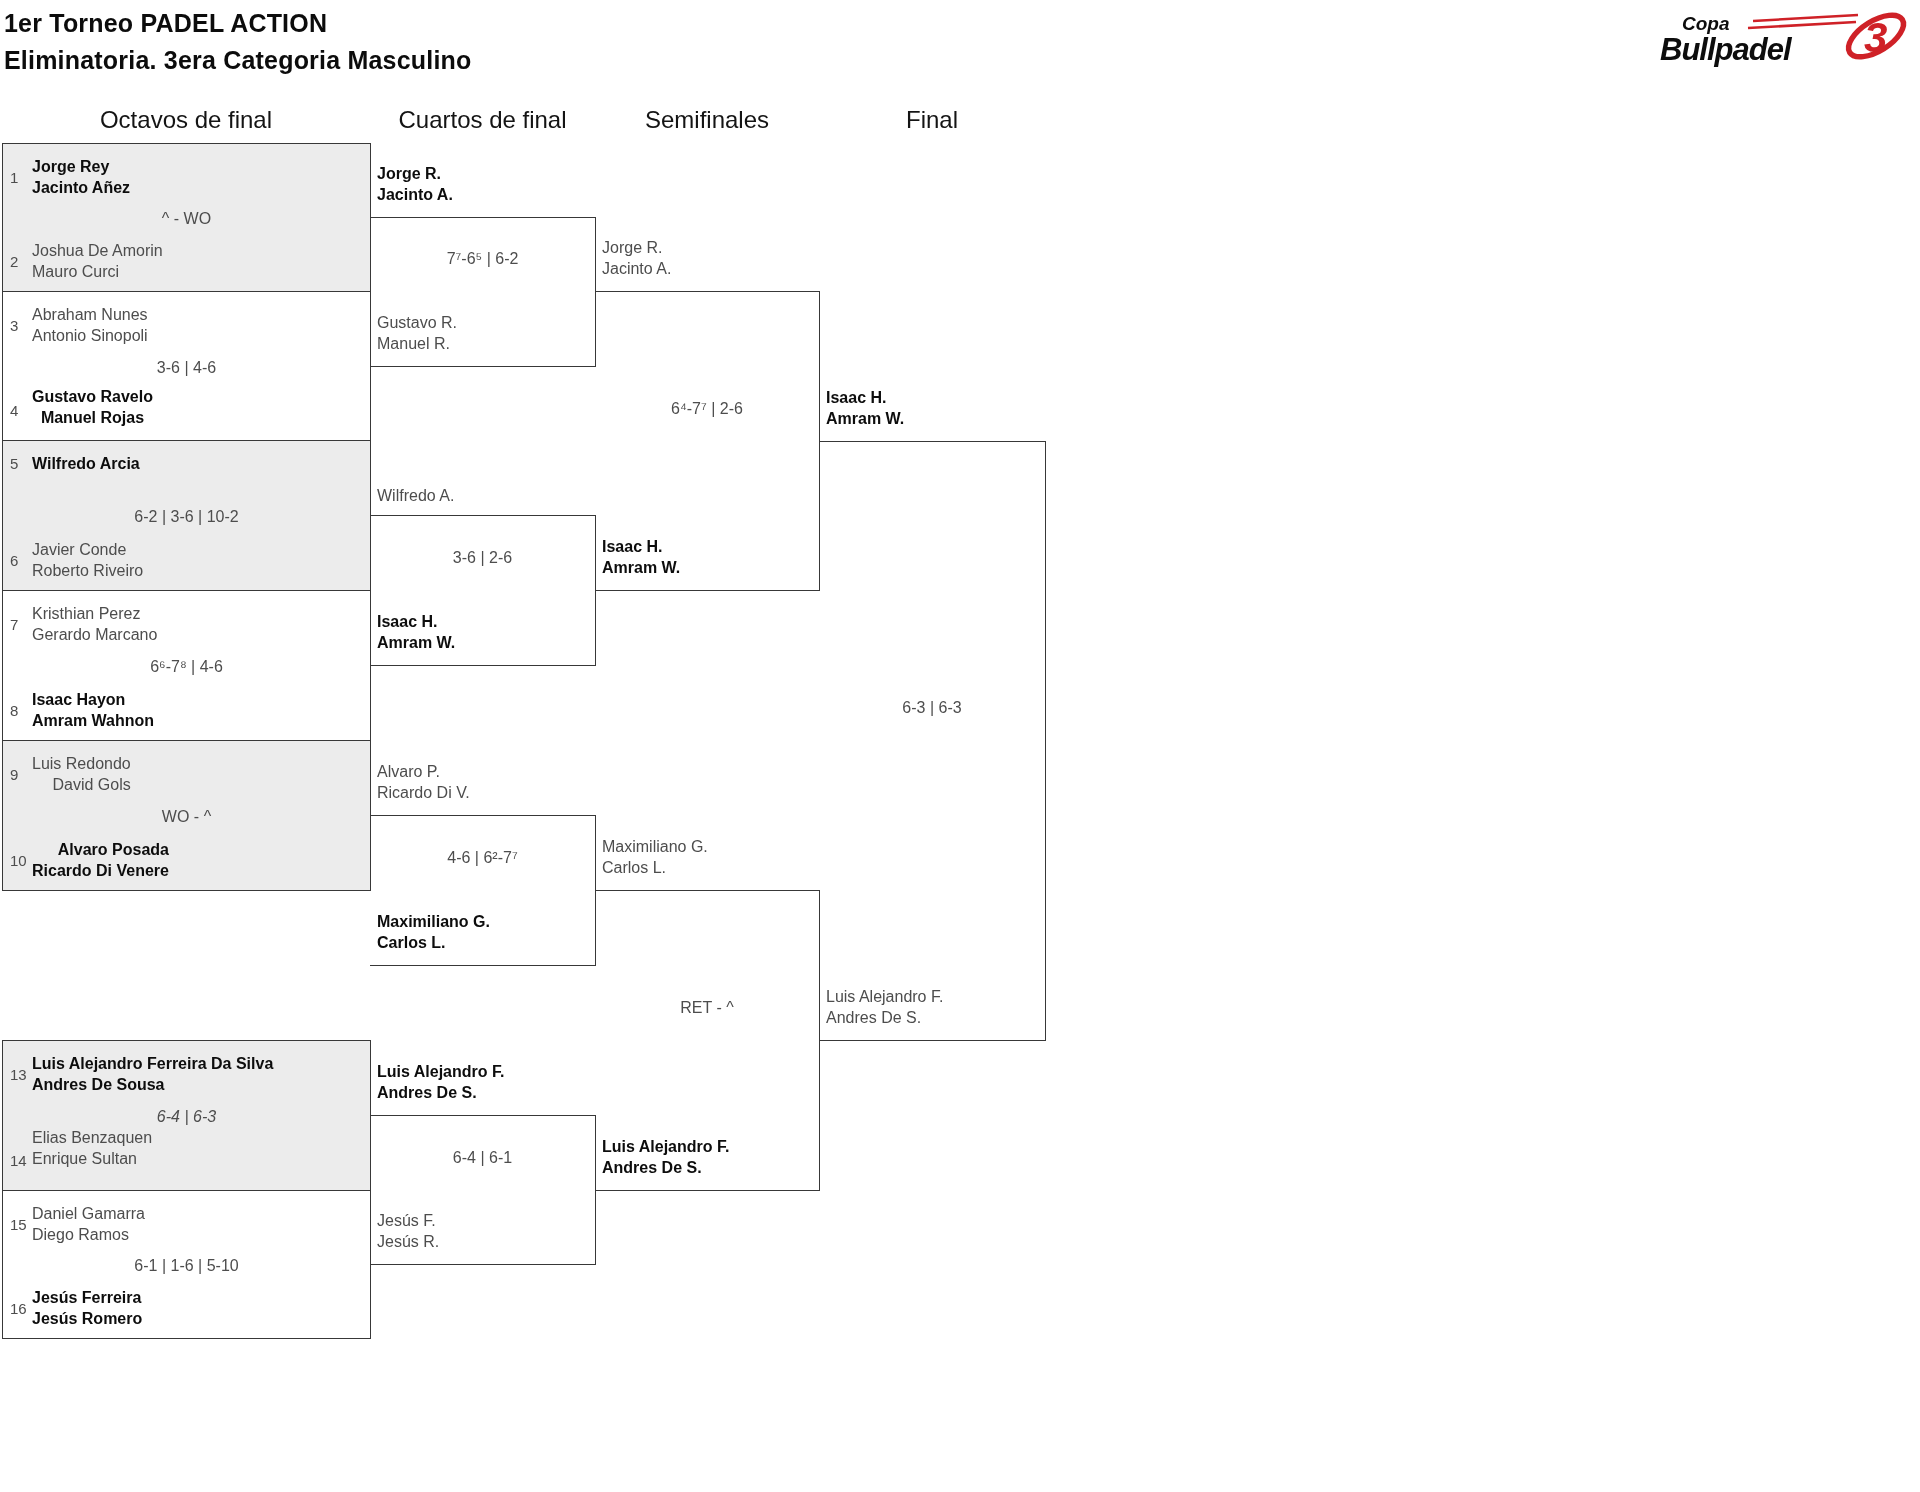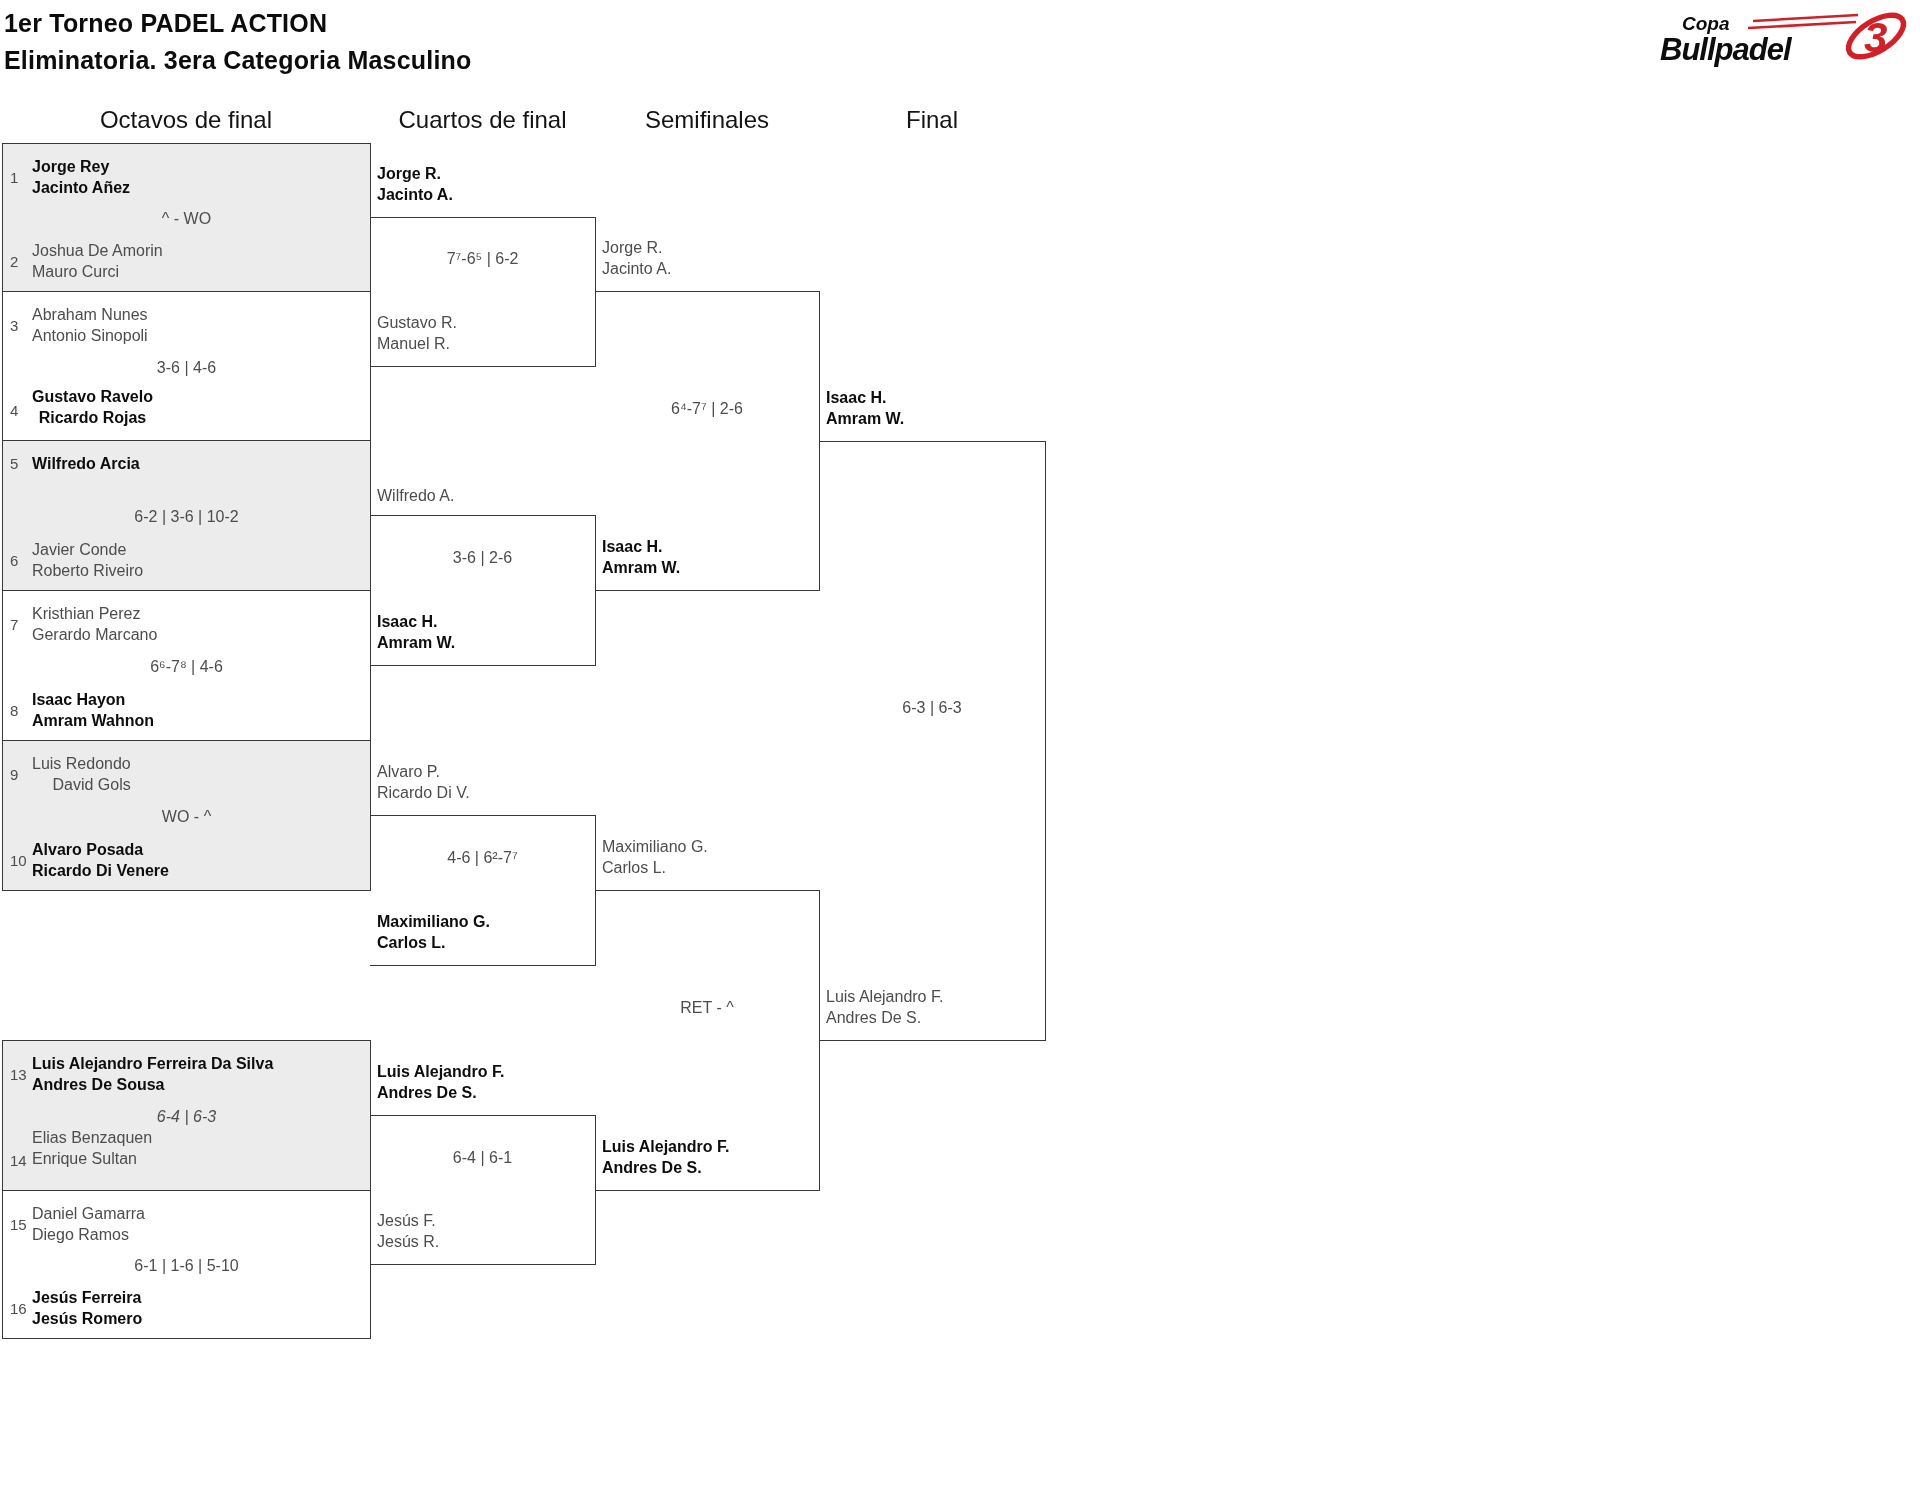--- a/index.html
+++ b/index.html
@@ -67,21 +67,21 @@
     </div>
     <div class="r1box" style="left: 2px; top: 291px; width: 369px; height: 150px;">
       <div class="seed" style="top: 12px; height: 42px;">3</div>
       <div class="tblock" style="top: 12px;">
         <div class="tl">Abraham Nunes</div>
         <div class="tl">Antonio Sinopoli</div>
       </div>
       <div class="seed" style="bottom: 9px; height: 42px;">4</div>
       <div class="tblock" style="bottom: 12px; text-align: center;">
         <div class="tl w">Gustavo Ravelo</div>
-        <div class="tl w">Ricardo Rojas</div>
+        <div class="tl w">Manuel Rojas</div>
       </div>
       <div class="score" style="left: 0px; width: 100%; top: 64.5px;">3-6 | 4-6</div>
     </div>
     <div class="r1box shaded" style="left: 2px; top: 440px; width: 369px; height: 151px;">
       <div class="seed" style="top: 12px; height: 21px;">5</div>
       <div class="tblock" style="top: 12px;">
         <div class="tl w">Wilfredo Arcia</div>
       </div>
       <div class="seed" style="bottom: 9px; height: 42px;">6</div>
       <div class="tblock" style="bottom: 9px;">
@@ -103,21 +103,21 @@
       </div>
       <div class="score" style="left: 0px; width: 100%; top: 65px;">6⁶-7⁸ | 4-6</div>
     </div>
     <div class="r1box shaded" style="left: 2px; top: 740px; width: 369px; height: 151px;">
       <div class="seed" style="top: 12px; height: 42px;">9</div>
       <div class="tblock" style="top: 12px; text-align: right;">
         <div class="tl">Luis Redondo</div>
         <div class="tl">David Gols</div>
       </div>
       <div class="seed" style="bottom: 9px; height: 42px;">10</div>
-      <div class="tblock" style="bottom: 9px;">
+      <div class="tblock" style="bottom: 9px; text-align: right;">
         <div class="tl w">Alvaro Posada</div>
         <div class="tl w">Ricardo Di Venere</div>
       </div>
       <div class="score" style="left: 0px; width: 100%; top: 65px;">WO - ^</div>
     </div>
     <div class="r1box shaded" style="left: 2px; top: 1040px; width: 369px; height: 151px;">
       <div class="seed" style="top: 12px; height: 42px;">13</div>
       <div class="tblock" style="top: 12px;">
         <div class="tl w">Luis Alejandro Ferreira Da Silva</div>
         <div class="tl w">Andres De Sousa</div>

